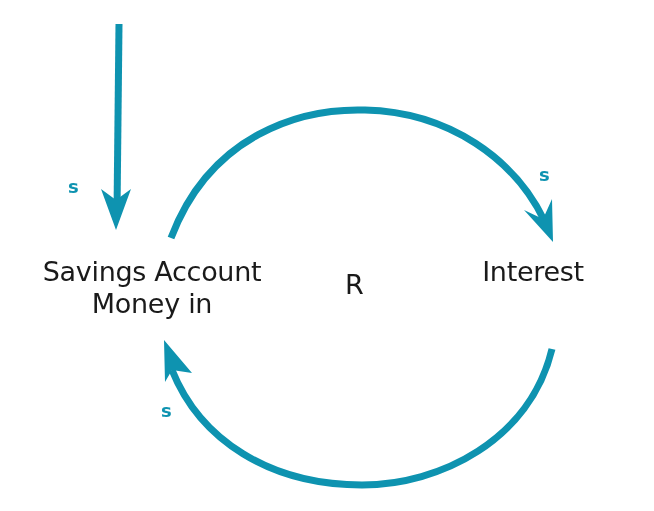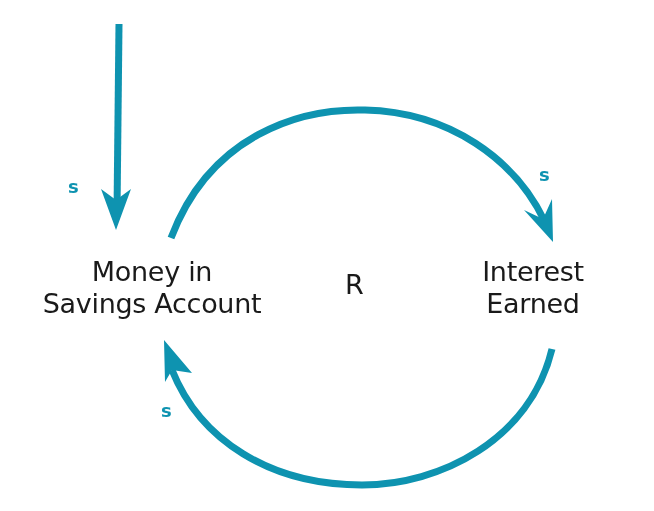--- a/index.html
+++ b/index.html
@@ -28,22 +28,21 @@
     <path d="M 552 349 C 530 440, 440 485, 362 485 C 270 485, 200 440, 172 370" fill="none" stroke="#0e93b0" stroke-width="7"></path>
     <polygon points="164,340 165,382 172,370 192,373" fill="#0e93b0"></polygon>
   </g>
 </svg>
 
 <div class="polarity" style="left:68px; top:178px;">s</div>
 <div class="polarity" style="left:539px; top:166px;">s</div>
 <div class="polarity" style="left:161px; top:402px;">s</div>
 
 <div class="node-label" style="left:22px; top:256px; width:260px;">
+  <div>Savings Account</div>
   <div>Money in</div>
-  <div>Savings Account</div>
 </div>
 
 <div class="node-label" style="left:458px; top:256px; width:150px;">
   <div>Interest</div>
-  <div>Earned</div>
 </div>
 
 <div class="loop-label" style="left:345px; top:270px;">R</div>
 
 </body></html>

